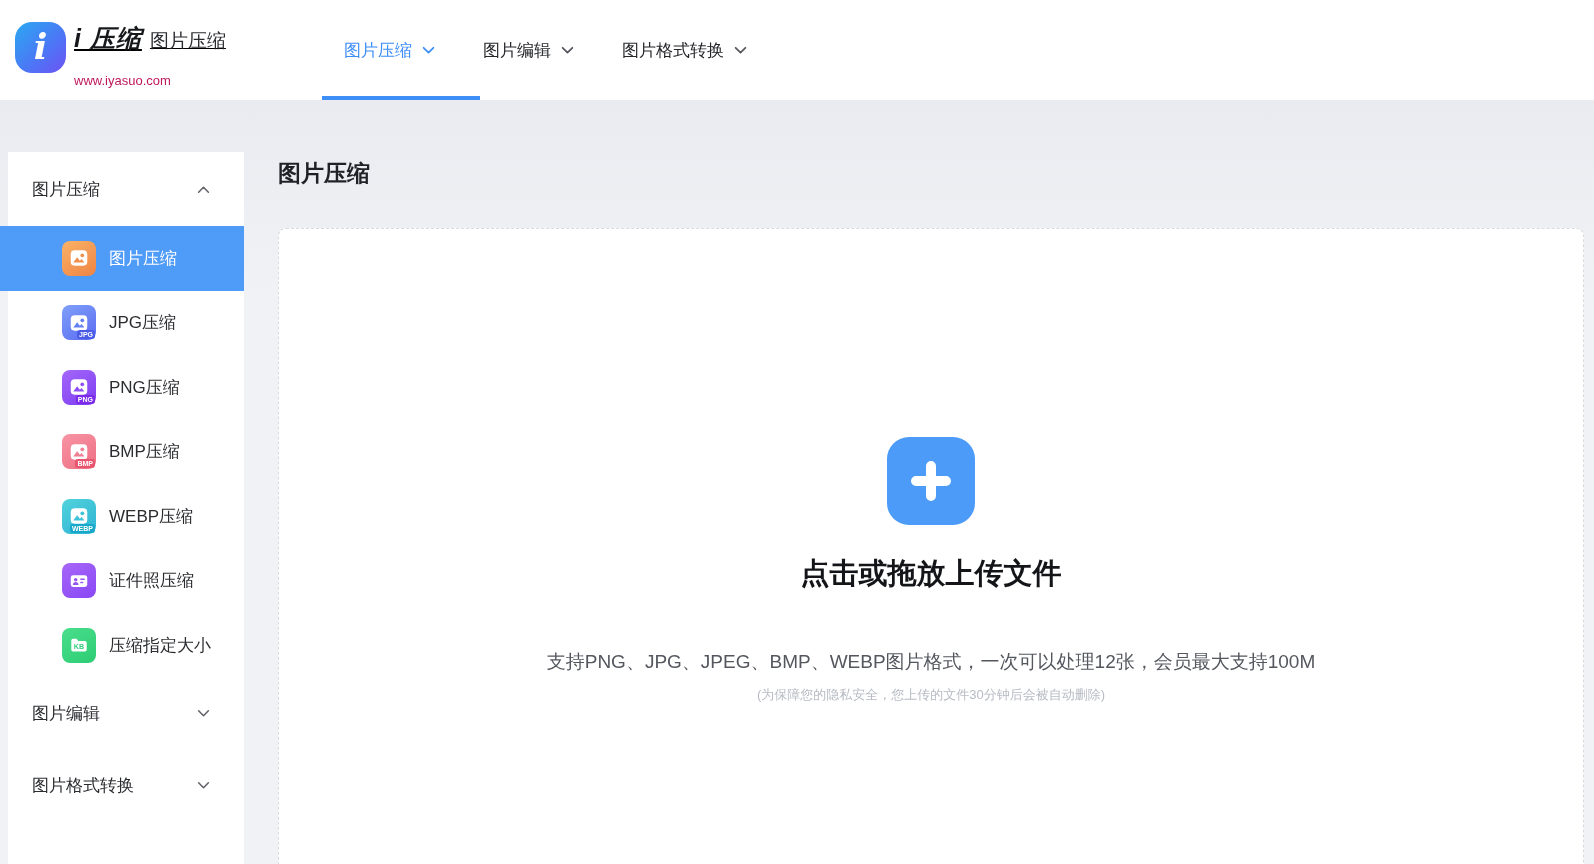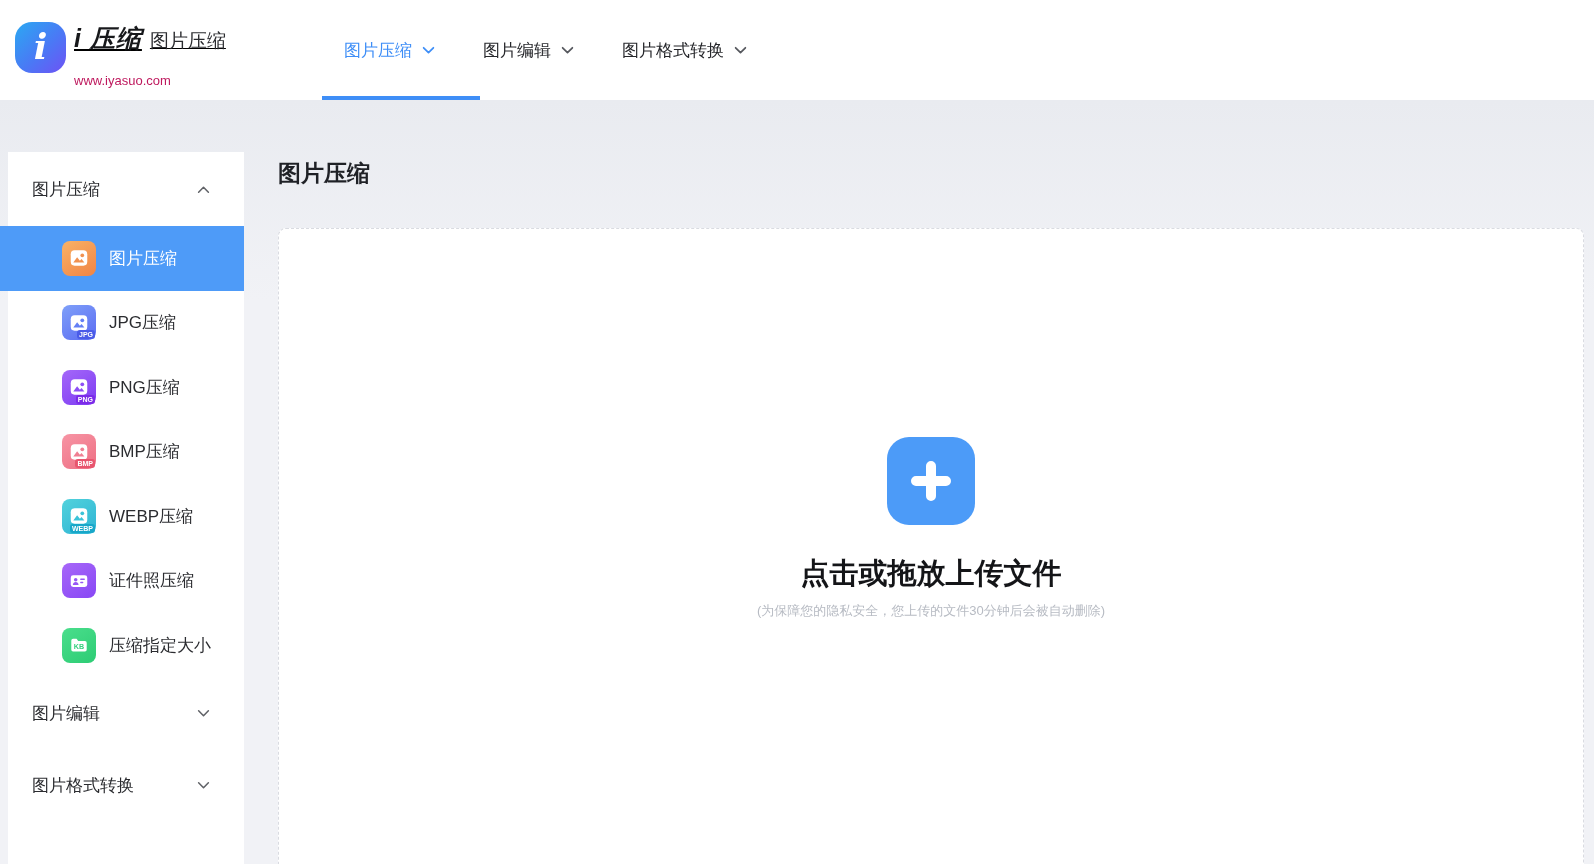--- a/index.html
+++ b/index.html
@@ -231,16 +231,17 @@
 
   <div class="panel">
     <button class="plus-btn">
       <span style="display:flex">
         <svg width="48" height="48" viewBox="0 0 48 48">
             <path d="M24 9 V39 M9 24 H39" stroke="#ffffff" stroke-width="10" stroke-linecap="round"></path>
           </svg>
       </span>
     </button>
     <div class="upload-cta">点击或拖放上传文件</div>
+    <div class="upload-hint">支持PNG、JPG、JPEG、BMP、WEBP图片格式，一次可以处理12张，会员最大支持100M</div>
     <div class="upload-note">(为保障您的隐私安全，您上传的文件30分钟后会被自动删除)</div>
   </div>
 
 </div>
 
 </body></html>

